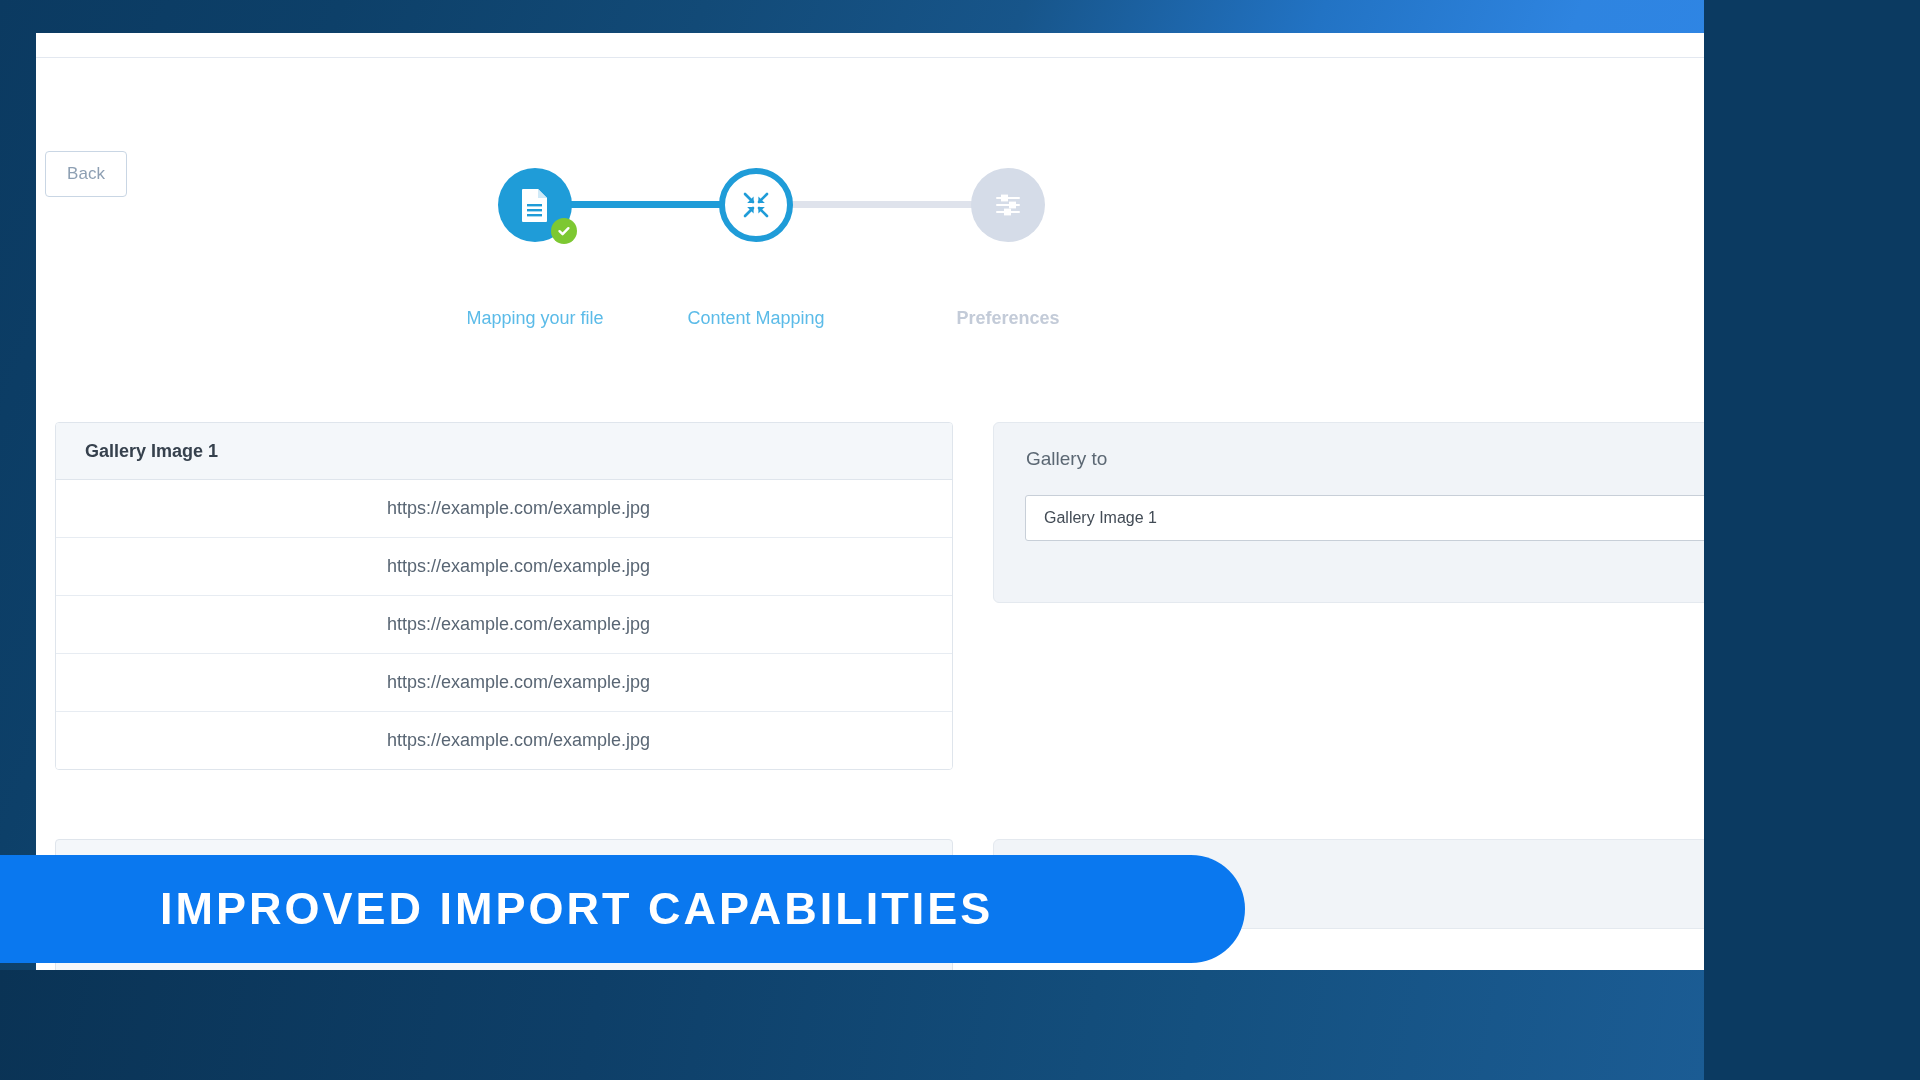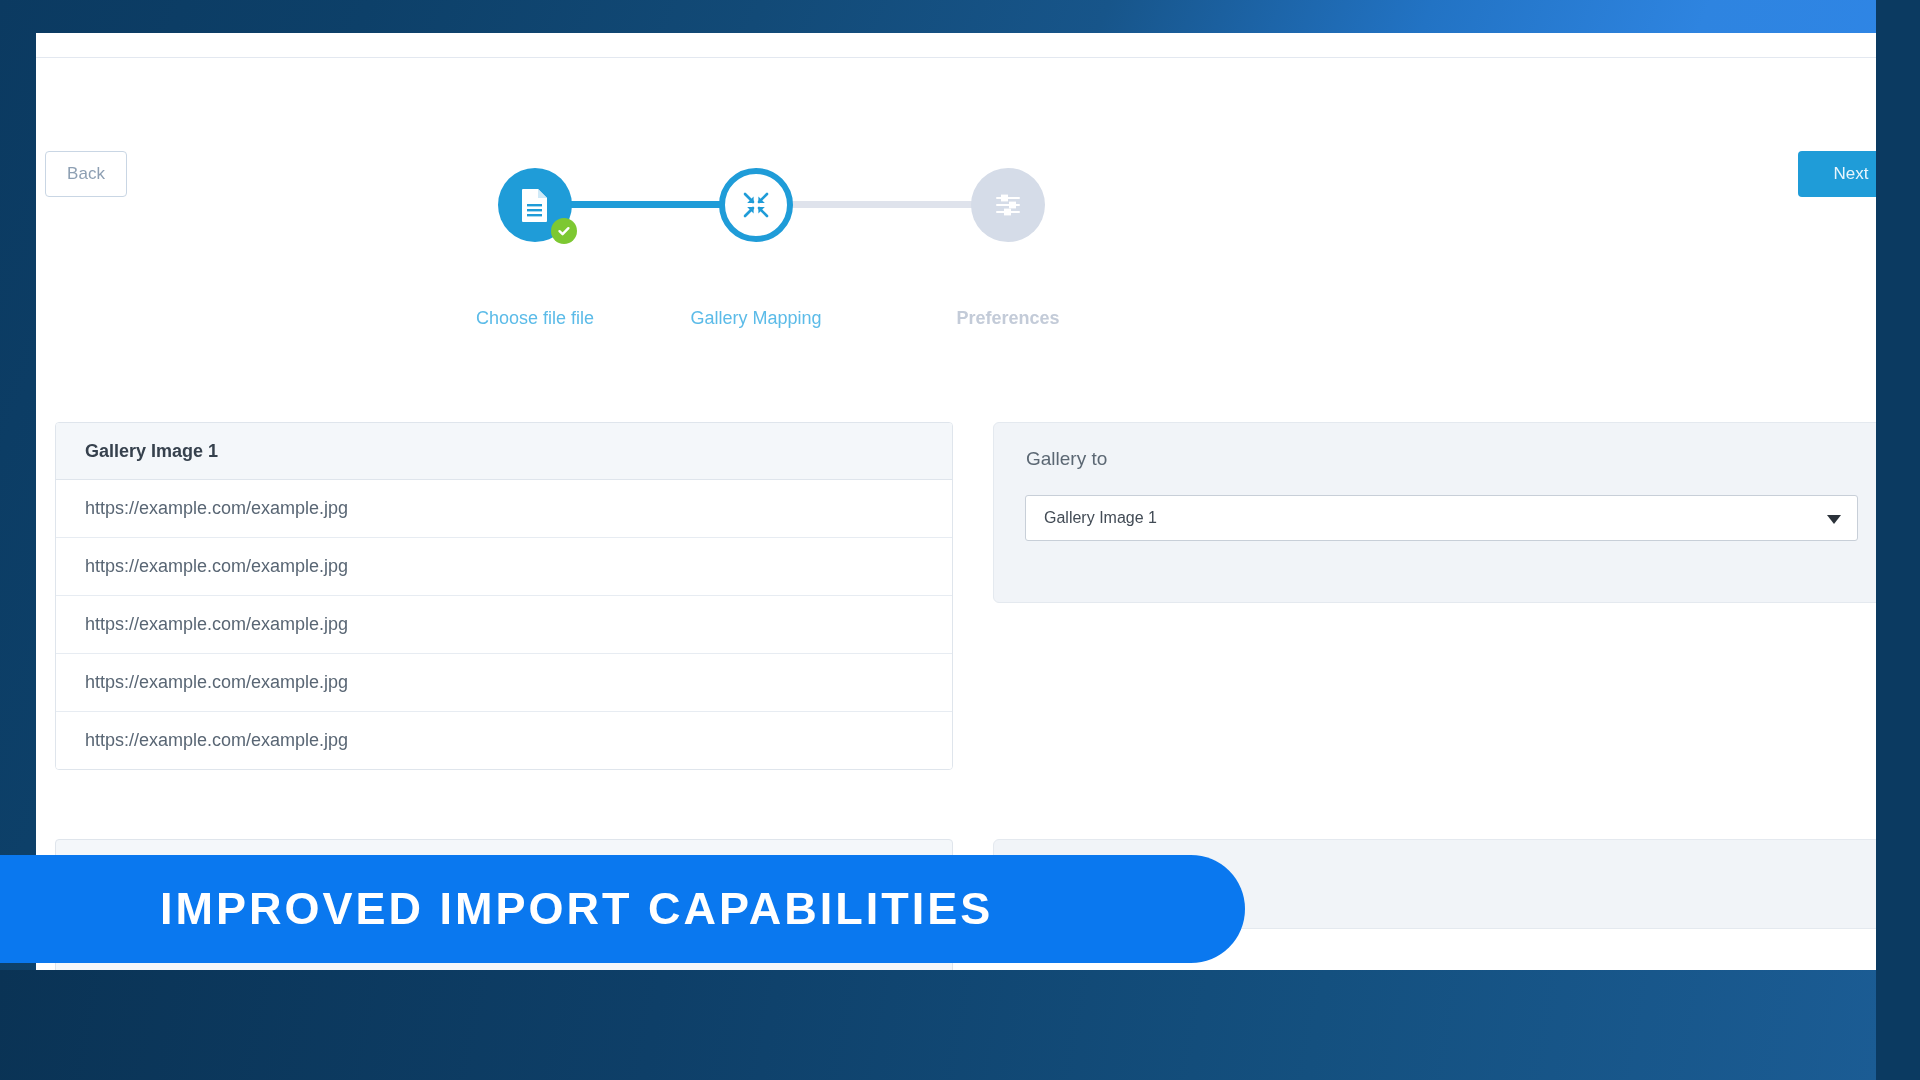--- a/index.html
+++ b/index.html
@@ -10,21 +10,21 @@
     width: 1920px;
     height: 1080px;
     overflow: hidden;
     font-family: "Liberation Sans", sans-serif;
     background: #0b3a61;
   }
 
   
   #stage {
     position: relative;
-    width: 1876px;
+    width: 1704px;
     height: 1080px;
     background:
       linear-gradient(112deg,
         #0b3a61 0%,
         #0d4069 16%,
         #124a77 33%,
         #17558a 48%,
         #2273c4 62%,
         #2e84e0 74%,
         #2f86e8 88%,
@@ -188,20 +188,21 @@
     color: #36414d;
   }
   .list-row {
     height: 57px;
     line-height: 57px;
     padding-left: 29px;
     border-bottom: 1px solid #e7ecf2;
     font-size: 18px;
     color: #596674;
     background: #ffffff;
+    text-align: center;
   }
   .list-row:last-child { border-bottom: none; }
 
   
   .list-panel-2 {
     position: absolute;
     left: 19px;
     top: 806px;
     width: 898px;
     height: 140px;
@@ -322,41 +323,41 @@
             <rect x="7" y="16" width="15" height="2.4" fill="#1f9cd8"></rect>
             <rect x="7" y="21" width="15" height="2.4" fill="#1f9cd8"></rect>
             <rect x="7" y="26" width="15" height="2.4" fill="#1f9cd8"></rect>
           </svg>
           <div class="badge-check">
             <svg width="14" height="14" viewBox="0 0 14 14">
               <path d="M2.5 7.2 L5.6 10.2 L11.4 4.2" stroke="#ffffff" stroke-width="2.4" fill="none" stroke-linecap="round" stroke-linejoin="round"></path>
             </svg>
           </div>
         </div>
-        <div class="step-label">Choose file file</div>
+        <div class="step-label">Mapping your file</div>
       </div>
 
       <div class="step step-2">
         <div class="circle ring">
           <svg width="28" height="28" viewBox="0 0 28 28">
             <g stroke="#1f9cd8" stroke-width="2.6" fill="none" stroke-linecap="round" stroke-linejoin="round">
               <path d="M3 3 L11 11"></path>
               <path d="M25 3 L17 11"></path>
               <path d="M3 25 L11 17"></path>
               <path d="M25 25 L17 17"></path>
             </g>
             <g fill="#1f9cd8">
               <path d="M11.6 5.5 L11.6 12 L5.2 12 z"></path>
               <path d="M16.4 5.5 L16.4 12 L22.8 12 z"></path>
               <path d="M11.6 22.5 L11.6 16 L5.2 16 z"></path>
               <path d="M16.4 22.5 L16.4 16 L22.8 16 z"></path>
             </g>
           </svg>
         </div>
-        <div class="step-label">Gallery Mapping</div>
+        <div class="step-label">Content Mapping</div>
       </div>
 
       <div class="step step-3">
         <div class="circle muted">
           <svg width="30" height="28" viewBox="0 0 30 28">
             <g stroke="#ffffff" stroke-width="2" stroke-linecap="round">
               <path d="M4 7 H26"></path>
               <path d="M4 14 H26"></path>
               <path d="M4 21 H26"></path>
             </g>

